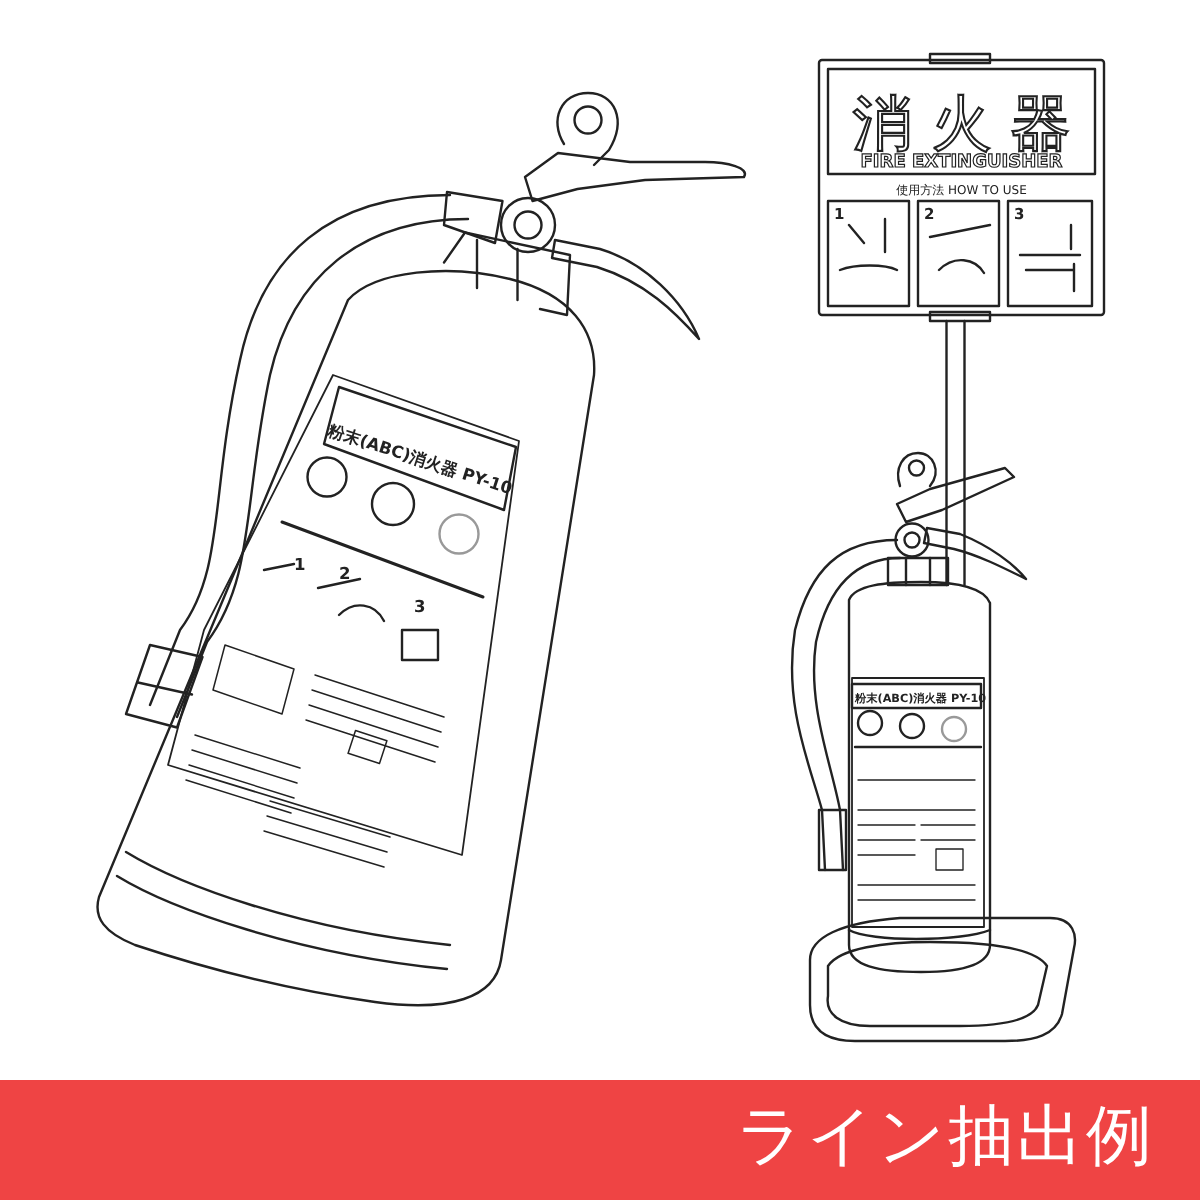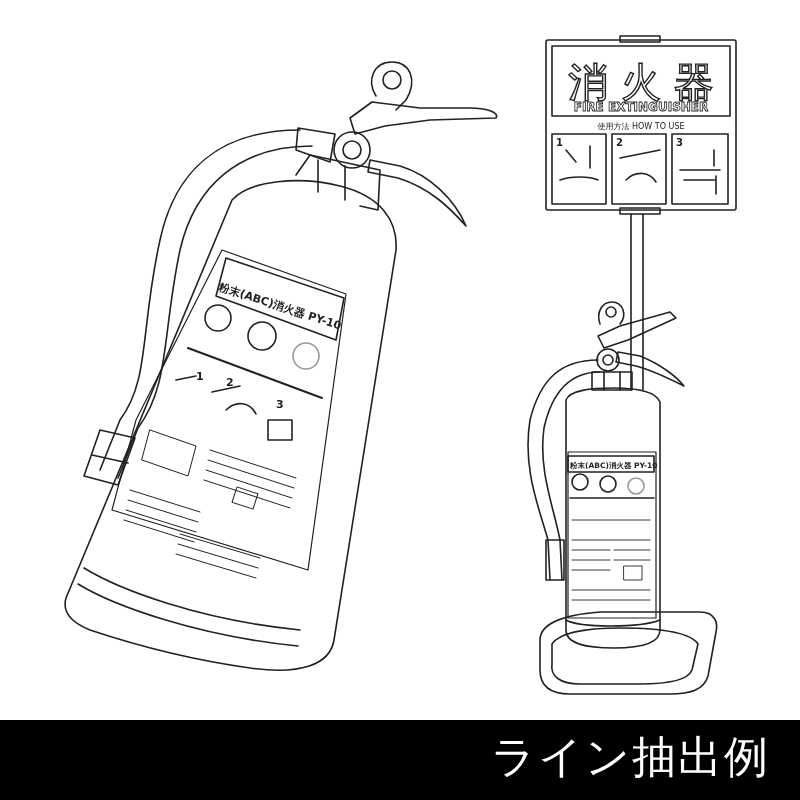--- a/index.html
+++ b/index.html
@@ -1,18 +1,18 @@
 <!DOCTYPE html>
 <html><head>
 <meta charset="utf-8">
 <style>
   html, body { margin:0; padding:0; }
   body { width:800px; height:800px; background:#ffffff; position:relative; overflow:hidden; font-family:"DejaVu Sans", sans-serif; }
   .art { position:absolute; left:0; top:0; width:800px; height:720px; }
-  .caption-bar { position:absolute; left:0; top:720px; width:800px; height:80px; background:#000000; }
+  .caption-bar { position:absolute; left:0; top:720px; width:800px; height:80px; background:#ef4444; }
   .caption-text { position:absolute; right:30px; top:8px; font-family:"DejaVu Sans", sans-serif; font-size:44px; color:#ffffff; letter-spacing:2px; }
   svg text { font-family:"DejaVu Sans", sans-serif; }
 </style>
 </head>
 <body>
 
 <svg class="art" viewBox="0 0 800 720" xmlns="http://www.w3.org/2000/svg">
   <g fill="none" stroke="#222" stroke-width="1.6" stroke-linejoin="round" stroke-linecap="round">
 
     <g>

